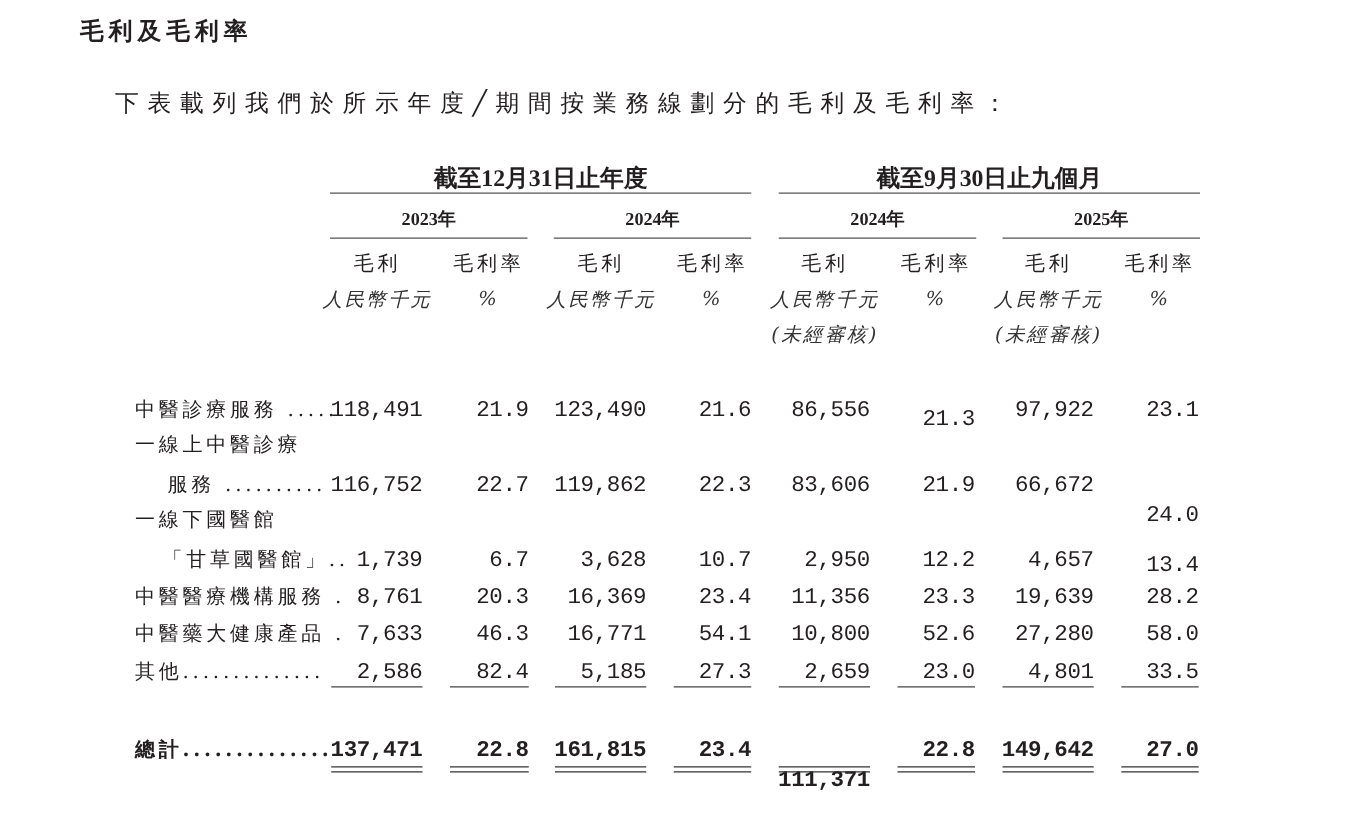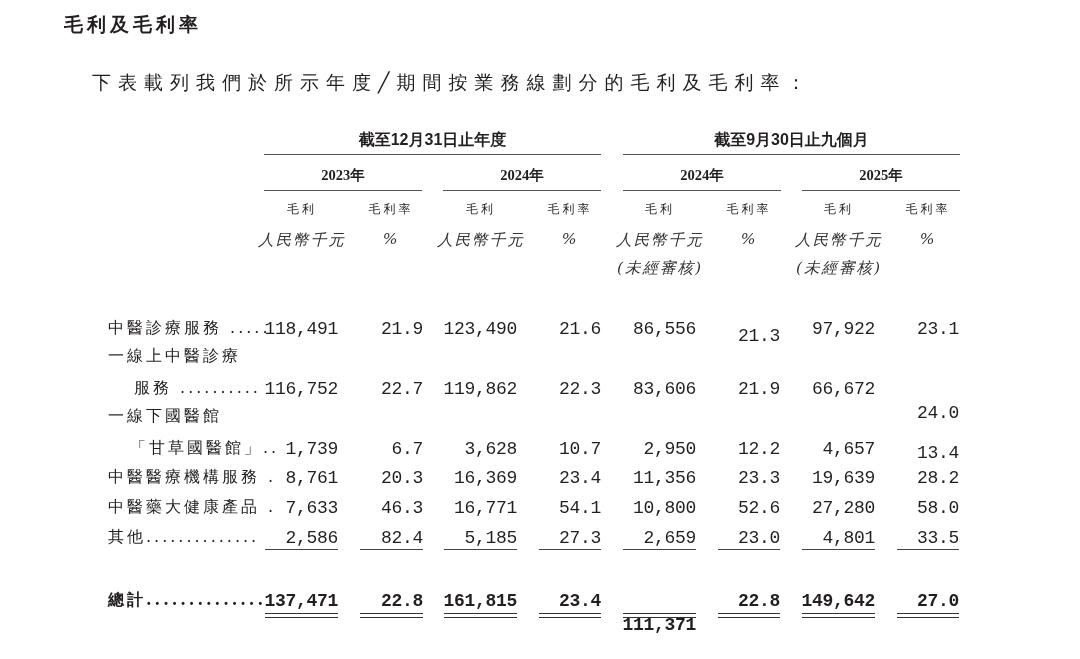--- a/index.html
+++ b/index.html
@@ -5,23 +5,23 @@
   html, body { margin: 0; padding: 0; background: #ffffff; }
   body { width: 1080px; height: 659px; position: relative; overflow: hidden;
          font-family: "DejaVu Serif", "Liberation Serif", serif; color: #231f20; }
   .section-title { position: absolute; left: 64px; top: 12px; font-family: "DejaVu Sans", sans-serif;
          font-weight: bold; font-size: 19px; letter-spacing: 4px; }
   .intro { position: absolute; left: 92px; top: 70px; font-size: 19px; letter-spacing: 7px; }
   .abs { position: absolute; }
   .center { text-align: center; }
   .right { text-align: right; }
   .hline { position: absolute; height: 0; border-top: 1.5px solid #555; }
-  .grp { font-size: 16px; font-weight: bold; font-family: Liberation Sans, sans-serif; }
+  .grp { font-size: 19px; font-weight: bold; font-family: Liberation Serif, serif; }
   .yr { font-size: 14.5px; font-weight: bold; font-family: "Liberation Serif", serif; }
-  .colhd { font-size: 12px; letter-spacing: 3px; font-family: "DejaVu Sans", sans-serif; }
+  .colhd { font-size: 16px; letter-spacing: 3px; font-family: "DejaVu Sans", sans-serif; }
   .unit { font-size: 15.5px; font-style: italic; letter-spacing: 2px; color: #333; }
   .lbl { font-size: 16px; letter-spacing: 3px; white-space: nowrap; color: #231f20; }
   .num { font-size: 18px; font-family: Liberation Mono, monospace; letter-spacing: -0.3px; }
   .bold { font-weight: bold; }
   .dbl { position: absolute; height: 3px; border-top: 1.5px solid #333; border-bottom: 1.5px solid #333; }
 </style>
 </head>
 <body>
 
 <div class="section-title">毛利及毛利率</div>

